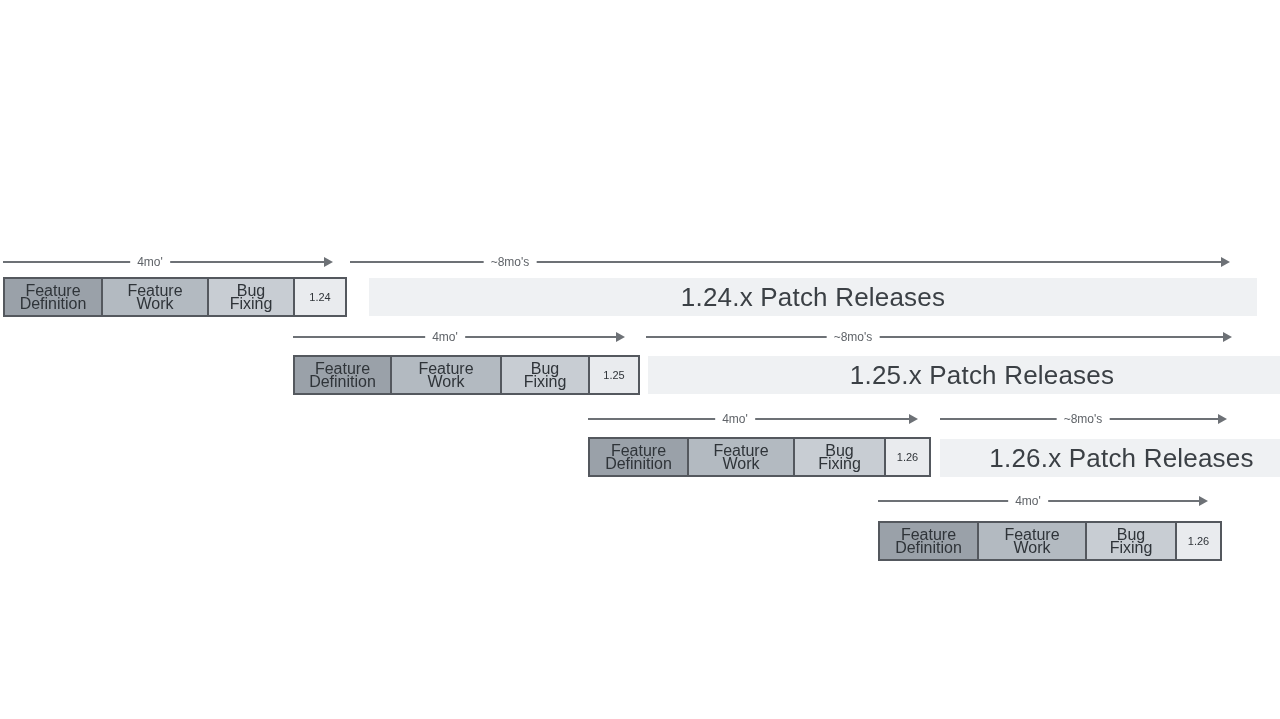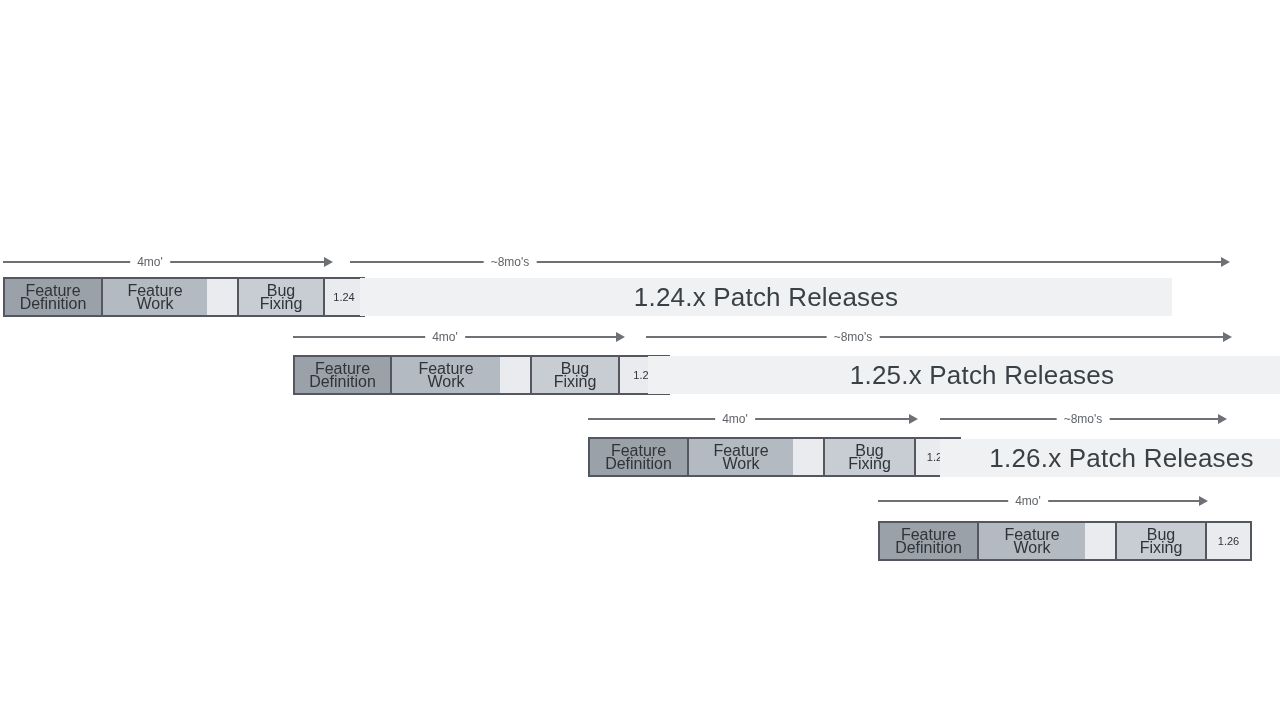--- a/index.html
+++ b/index.html
@@ -31,21 +31,21 @@
   }
   .cell {
     display: flex; align-items: center; justify-content: center;
     height: 100%; text-align: center;
     font-size: 16px; line-height: 13px; color: var(--box-text, #2f3439);
     white-space: pre-line;
   }
   .cell + .cell { border-left: 2px solid var(--box-border, #54585e); }
   .cell.fd { background: var(--feature-definition-fill, #9aa1a9); }
   .cell.fw { background: var(--feature-work-fill, #b3bac1); }
-  .cell.bf { background: var(--bug-fixing-fill, #c8cdd3); margin-left: 30px; }
+  .cell.bf { background: var(--bug-fixing-fill, #c8cdd3); }
   .cell.ver { background: var(--version-fill, #e9ebee); font-size: 11px; }
 
   
   .patchbar {
     position: absolute; height: 38px;
     background: var(--patch-bar-fill, #eff1f3);
     display: flex; align-items: center; justify-content: center;
     font-size: 26px; color: var(--patch-text-color, #3b4045);
     letter-spacing: 0.2px; white-space: nowrap;
   }
@@ -63,23 +63,23 @@
     <span class="head"></span>
     <span class="alabel" style="left:160px">~8mo's</span>
   </div>
   <div class="boxgroup" style="left:3px; top:277px">
     <div class="cell fd" style="width:96px">Feature
 Definition</div>
     <div class="cell fw" style="width:106px">Feature
 Work</div>
     <div class="cell bf" style="width:86px">Bug
 Fixing</div>
-    <div class="cell ver" style="width:40px">1.24</div>
+    <div class="cell ver" style="width:52px">1.24</div>
   </div>
-  <div class="patchbar" style="left:360px; top:278px; width:812px">1.24.x Patch Releases</div>
+  <div class="patchbar" style="left:369px; top:278px; width:888px">1.24.x Patch Releases</div>
 
   <div class="arrow" style="left:293px; top:336px; width:330px">
     <span class="head"></span>
     <span class="alabel" style="left:152px">4mo'</span>
   </div>
   <div class="arrow" style="left:646px; top:336px; width:584px">
     <span class="head"></span>
     <span class="alabel" style="left:207px">~8mo's</span>
   </div>
   <div class="boxgroup" style="left:293px; top:355px">

